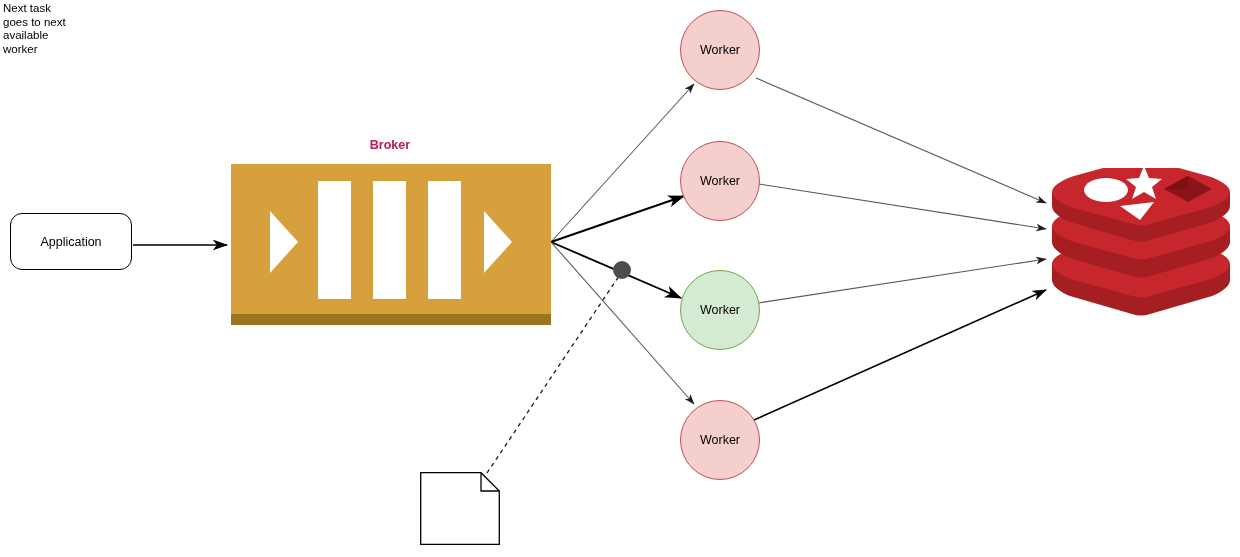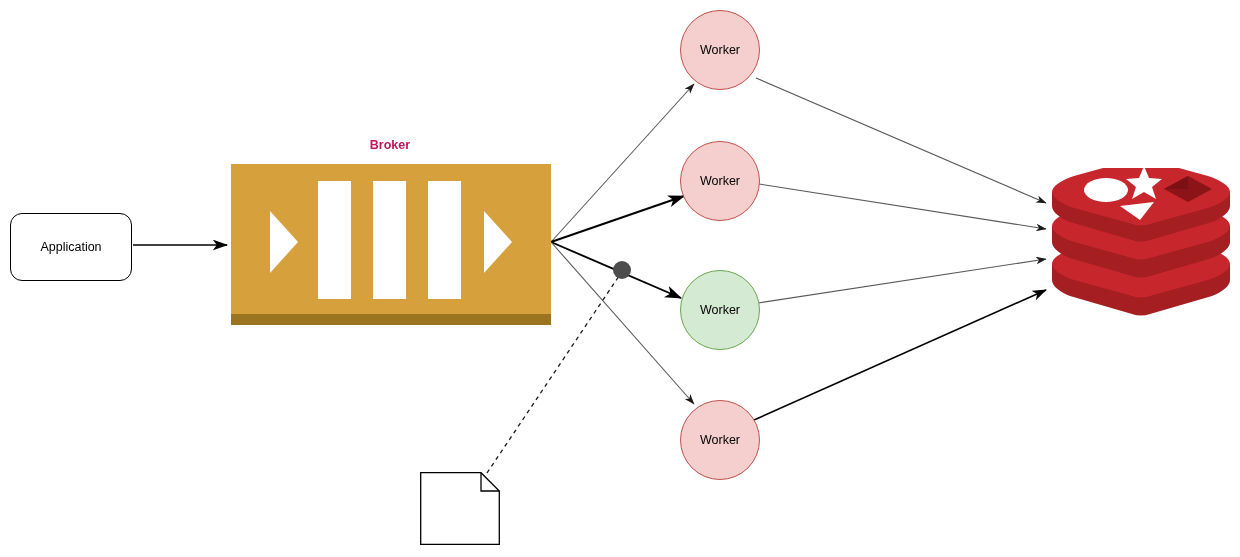--- a/index.html
+++ b/index.html
@@ -23,21 +23,21 @@
     top: 0;
     width: 1240px;
     height: 557px;
   }
   
   .app-box {
     position: absolute;
     left: 10px;
     top: 213px;
     width: 122px;
-    height: 68px;
+    height: 57px;
     border: 1.4px solid #000000;
     border-radius: 12px;
     background: #ffffff;
     box-sizing: border-box;
     display: flex;
     align-items: center;
     justify-content: center;
     font-size: 12.5px;
     color: #000000;
   }
@@ -204,20 +204,24 @@
     <span>Worker</span>
   </div>
   <div class="worker pink w4">
     <span>Worker</span>
   </div>
 
   <svg class="note" viewBox="0 0 80 73" width="80" height="73" xmlns="http://www.w3.org/2000/svg">
     <path d="M0.7,0.7 L61,0.7 L79.3,19 L79.3,72.3 L0.7,72.3 Z" fill="#ffffff" stroke="#000000" stroke-width="1.3"></path>
     <path d="M61,0.7 L61,19 L79.3,19" fill="none" stroke="#000000" stroke-width="1.3"></path>
   </svg>
+  <div class="note-text">Next task
+goes to next
+available
+worker</div>
 
   <svg class="redis" viewBox="0 0 186 148" width="186" height="148" xmlns="http://www.w3.org/2000/svg">
 
     <g>
       <path d="M4,96 L4,112 C4,118 12,124 22,128 L84,146 C90,148 96,148 102,146 L164,128 C174,124 182,118 182,112 L182,96 Z" fill="#a41e22"></path>
       <path d="M4,96 C4,90 14,84 26,80 L84,64 C90,62 96,62 102,64 L160,80 C172,84 182,90 182,96 C182,102 172,108 160,112 L102,128 C96,130 90,130 84,128 L26,112 C14,108 4,102 4,96 Z" fill="#c6262c"></path>
     </g>
 
     <g>
       <path d="M4,58 L4,74 C4,80 12,86 22,90 L84,108 C90,110 96,110 102,108 L164,90 C174,86 182,80 182,74 L182,58 Z" fill="#a41e22"></path>

